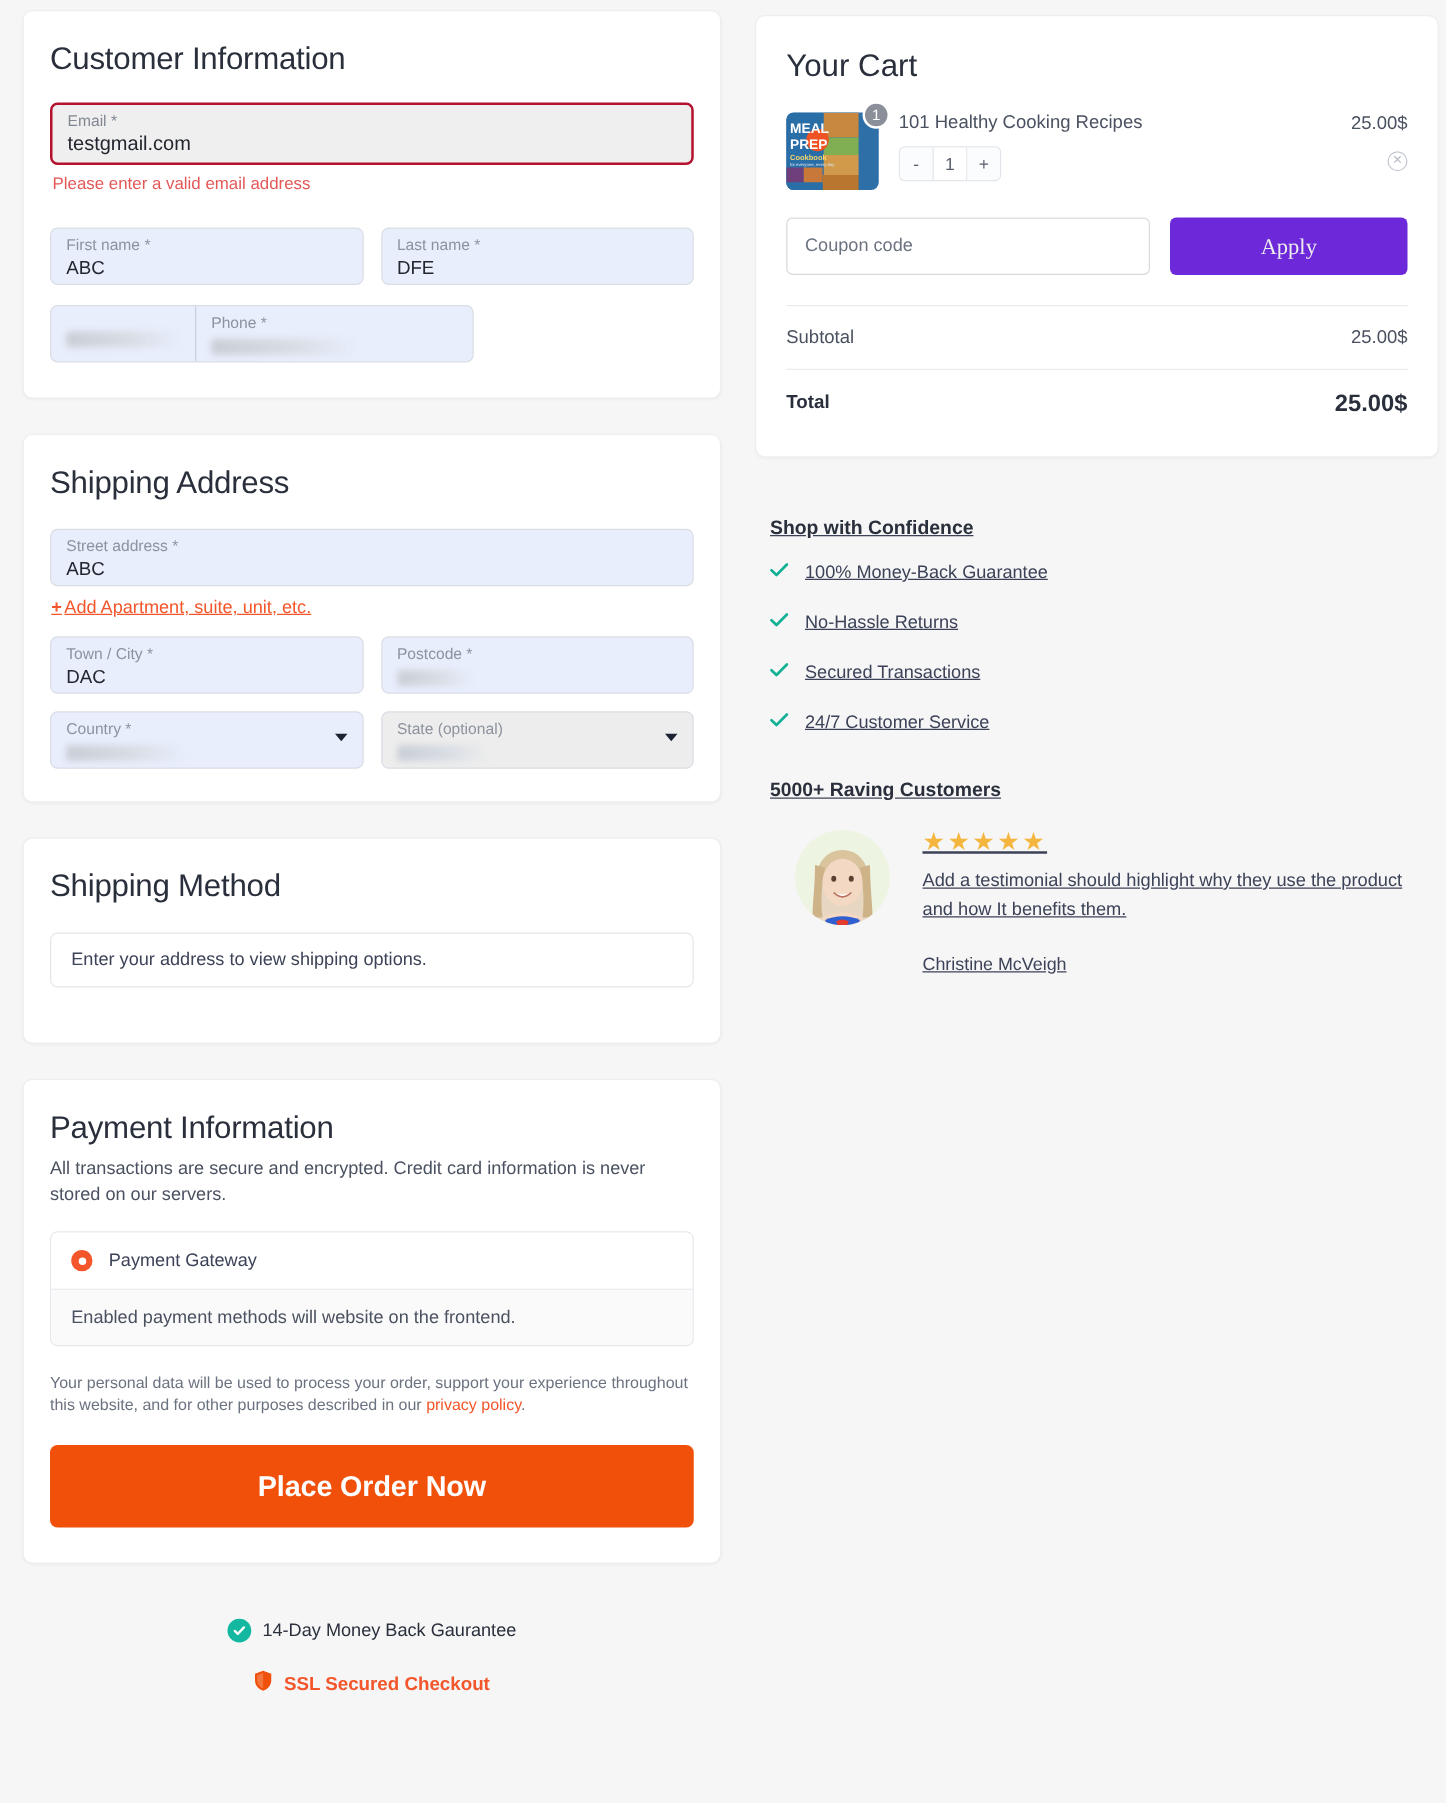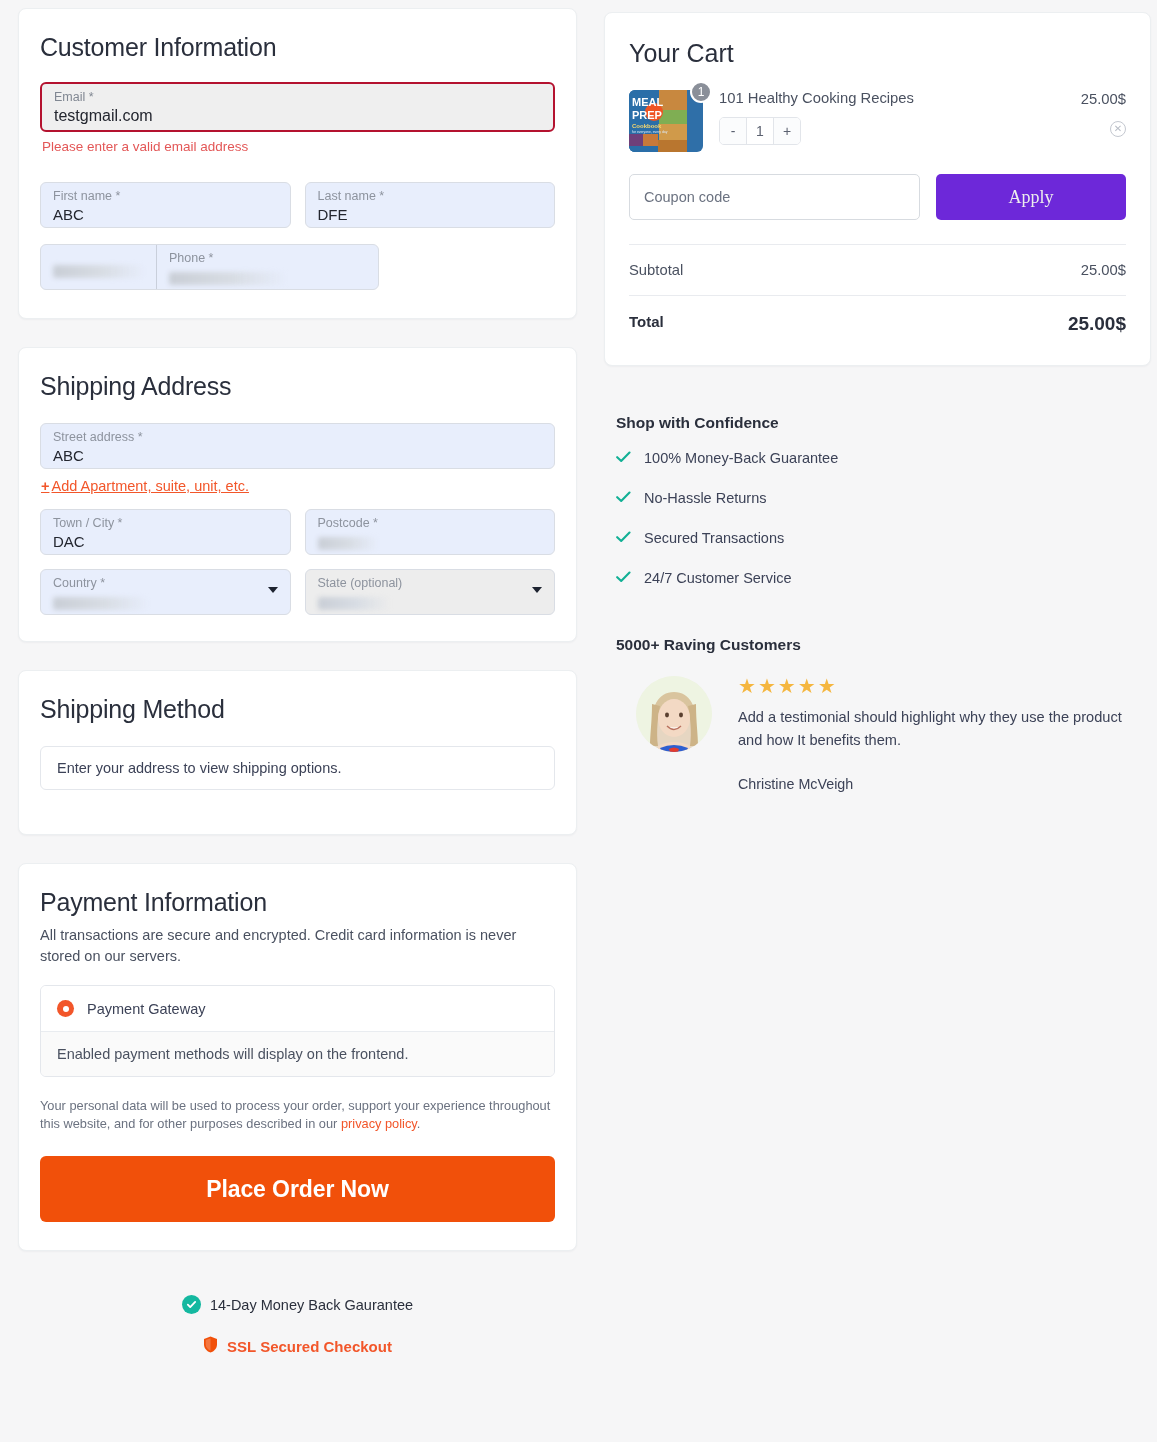--- a/index.html
+++ b/index.html
@@ -272,21 +272,21 @@
     font-family: Liberation Serif, serif;
     cursor: pointer;
   }
 
   .hr { border-top: 1px solid #e9ebef; margin-top: 24px; }
   .sum-row { display: flex; justify-content: space-between; padding: 17px 0; font-size: 14.8px; color: #4a5160; }
   .tot-row { display: flex; justify-content: space-between; padding: 17px 0 0 0; }
   .tot-row .l { font-size: 15px; font-weight: 700; color: #2a2f3c; }
   .tot-row .r { font-size: 19px; font-weight: 700; color: #2a2f3c; }
 
-  .side-block { padding: 0 4px; }
+  .side-block { padding: 0 4px; text-decoration: underline; }
   .side-h { font-size: 15.5px; font-weight: 700; color: #2a2f3c; margin: 48px 0 0 8px; }
   .conf-list { margin: 18px 0 0 8px; }
   .conf-item { display: flex; align-items: center; gap: 13px; margin-bottom: 24px; }
   .conf-item:last-child { margin-bottom: 0; }
   .conf-item span { font-size: 14.5px; color: #3c4257; }
 
   .testi { display: flex; gap: 26px; margin: 22px 0 0 28px; }
   .avatar {
     flex: 0 0 76px; width: 76px; height: 76px;
     border-radius: 50%;
@@ -385,21 +385,21 @@
       <h2 class="section-title">Payment Information</h2>
       <p class="sub-note">All transactions are secure and encrypted. Credit card information is never stored on our servers.</p>
 
       <div class="pay-group">
         <div class="pay-head">
           <span class="radio-on">
               <i></i>
             </span>
           <span>Payment Gateway</span>
         </div>
-        <div class="pay-body">Enabled payment methods will display on the frontend.</div>
+        <div class="pay-body">Enabled payment methods will website on the frontend.</div>
       </div>
 
       <p class="privacy"><span>Your personal data will be used to process your order, support your experience throughout this website, and for other purposes described in our </span><a href="#">privacy policy</a><span>.</span></p>
 
       <button class="place-order">Place Order Now</button>
     </section>
 
     <div class="trust">
       <div class="t-row">
         <span class="t-check">
@@ -504,21 +504,21 @@
         <div class="conf-item">
           <span><svg width="15" height="12" viewBox="0 0 15 12">
                 <path d="M1.2 6.2 L5.2 10 L13.5 1.6" stroke="#12b095" stroke-width="2.1" fill="none" stroke-linecap="round" stroke-linejoin="round"></path>
               </svg></span>
           <span>24/7 Customer Service</span>
         </div>
       </div>
     </div>
 
     <div class="side-block">
-      <div class="side-h" style="margin-top:50px;">5000+ Raving Customers</div>
+      <div class="side-h" style="margin-top:38px;">5000+ Raving Customers</div>
       <div class="testi">
         <div class="avatar">
           <svg width="76" height="76" viewBox="0 0 76 76">
             <circle cx="38" cy="38" r="38" fill="#eef4e2"></circle>
             <path d="M16 76 V44 C16 28 24 18 38 18 C52 18 60 28 60 44 V76 Z" fill="#e6d6c2"></path>
             <path d="M18 50 C14 32 22 16 38 16 C54 16 62 32 58 50 C56 36 50 30 38 30 C26 30 20 36 18 50 Z" fill="#d9c49e"></path>
             <path d="M16 28 C16 46 14 58 14 70 L22 70 C20 56 22 40 24 30 Z" fill="#cdb387"></path>
             <path d="M60 28 C60 46 62 58 62 70 L54 70 C56 56 54 40 52 30 Z" fill="#cdb387"></path>
             <ellipse cx="38" cy="42" rx="16" ry="19" fill="#f3d9c4"></ellipse>
             <ellipse cx="31" cy="39" rx="2" ry="2.4" fill="#5a4030"></ellipse>

